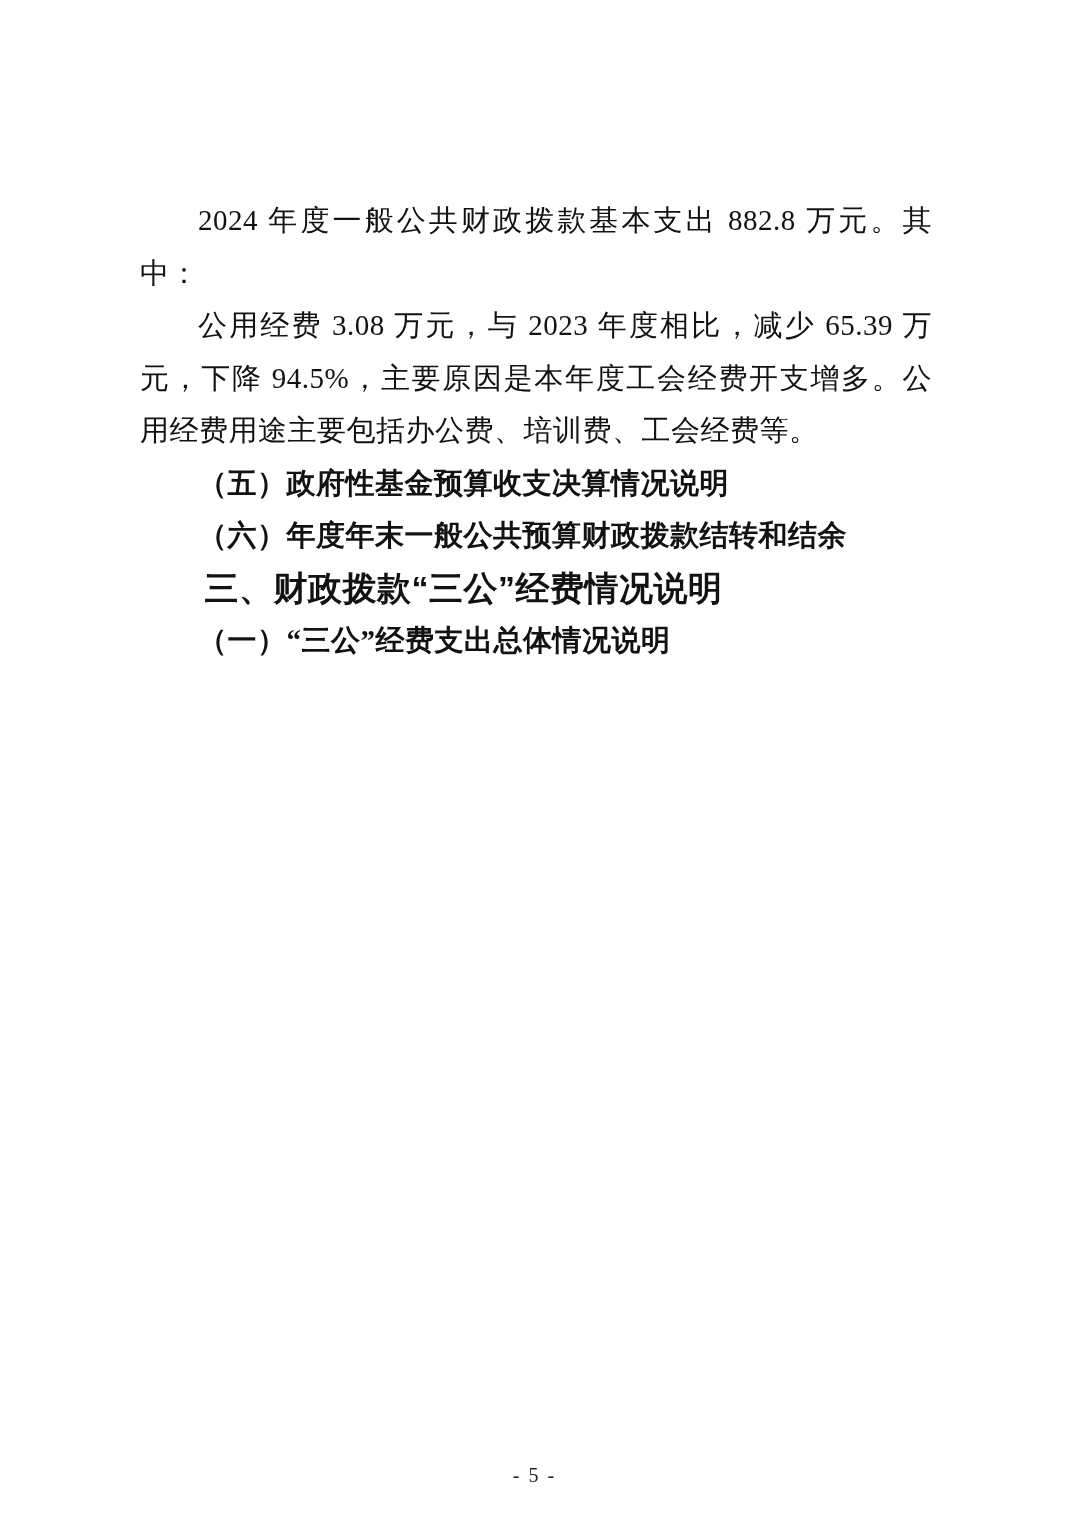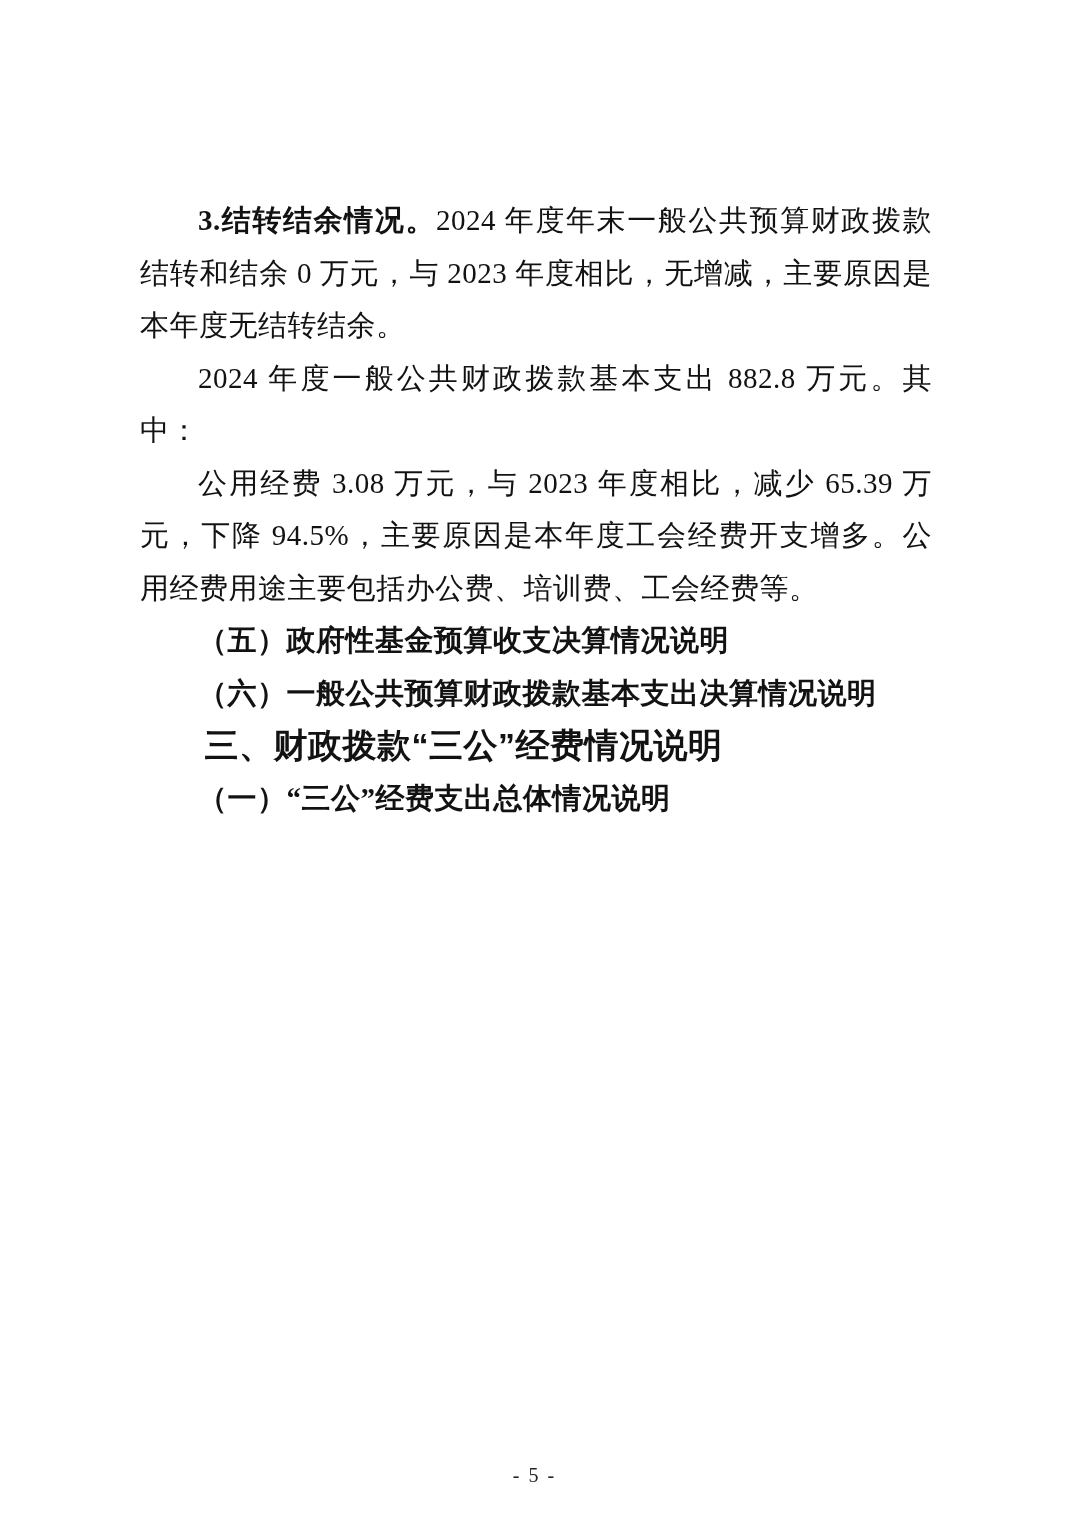--- a/index.html
+++ b/index.html
@@ -60,32 +60,31 @@
     color: #222222;
     font-family: "Liberation Serif", "DejaVu Serif", serif;
   }
 </style>
 </head>
 <body>
 
 <div class="page">
   <div class="content">
 
-    <p class="body-para"><span class="lead-bold">3.结转结余情况。</span><span>2024 年度年末一般公共预算财政拨款结转和结余 0 万元，与 2023 年度相比，无增减，主要原因是本年度无结转结余。</span></p>
 
 
     <p class="body-para">2024 年度一般公共财政拨款基本支出 882.8 万元。其中：</p>
 
 
     <p class="body-para">公用经费 3.08 万元，与 2023 年度相比，减少 65.39 万元，下降 94.5%，主要原因是本年度工会经费开支增多。公用经费用途主要包括办公费、培训费、工会经费等。</p>
 
     <p class="heading-kai">（五）政府性基金预算收支决算情况说明</p>
 
 
-    <p class="heading-kai">（六）一般公共预算财政拨款基本支出决算情况说明</p>
+    <p class="heading-kai">（六）年度年末一般公共预算财政拨款结转和结余</p>
 
 
     <p class="heading-hei">三、财政拨款“三公”经费情况说明</p>
 
     <p class="heading-kai">（一）“三公”经费支出总体情况说明</p>
 
   </div>
 
   <div class="page-number">- 5 -</div>
 </div>

